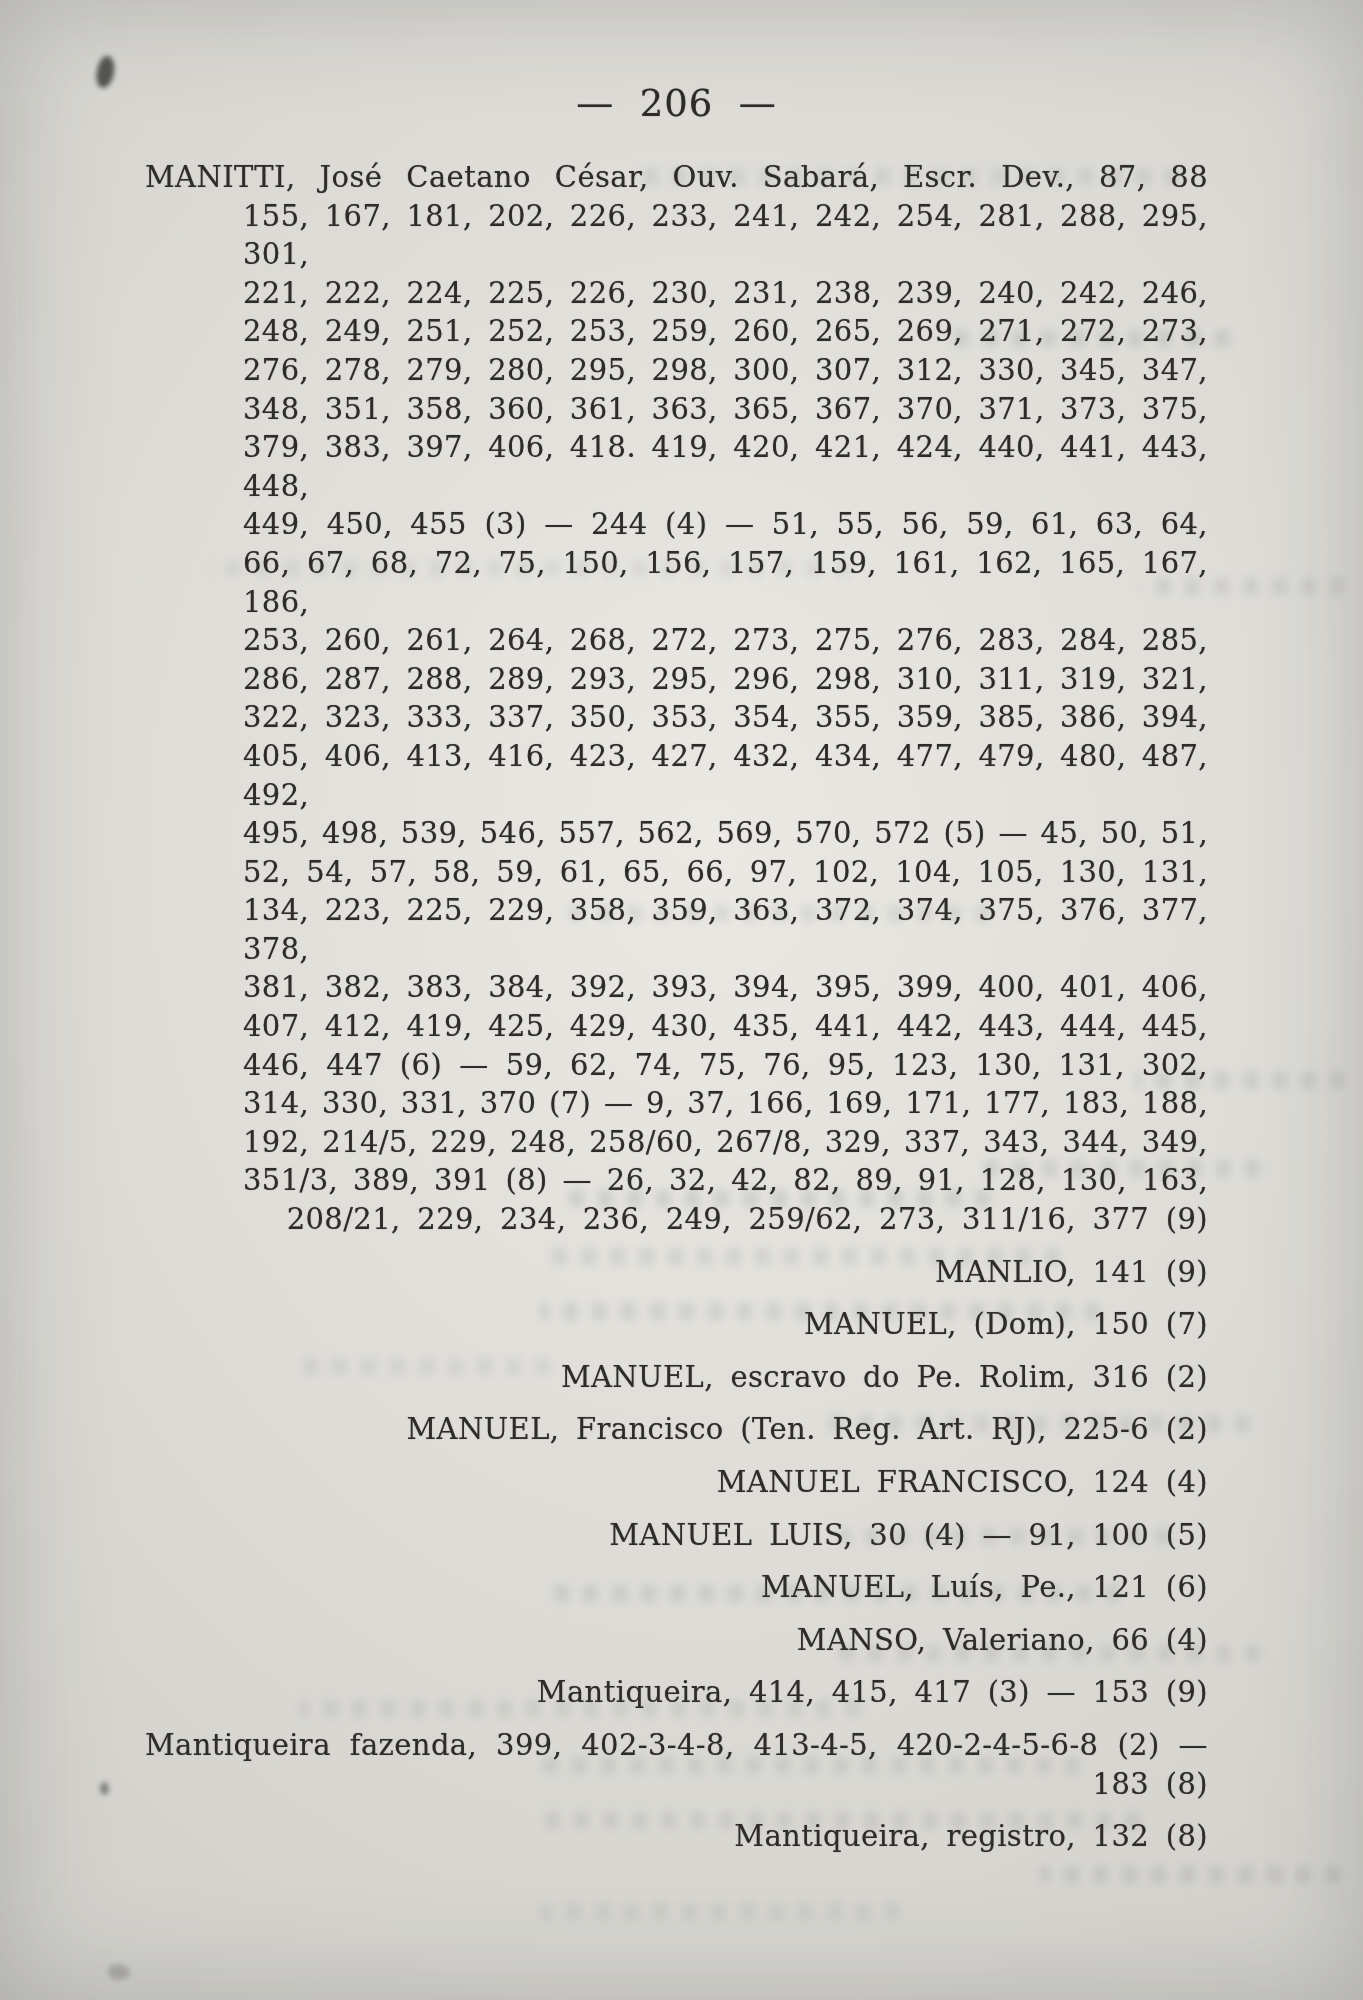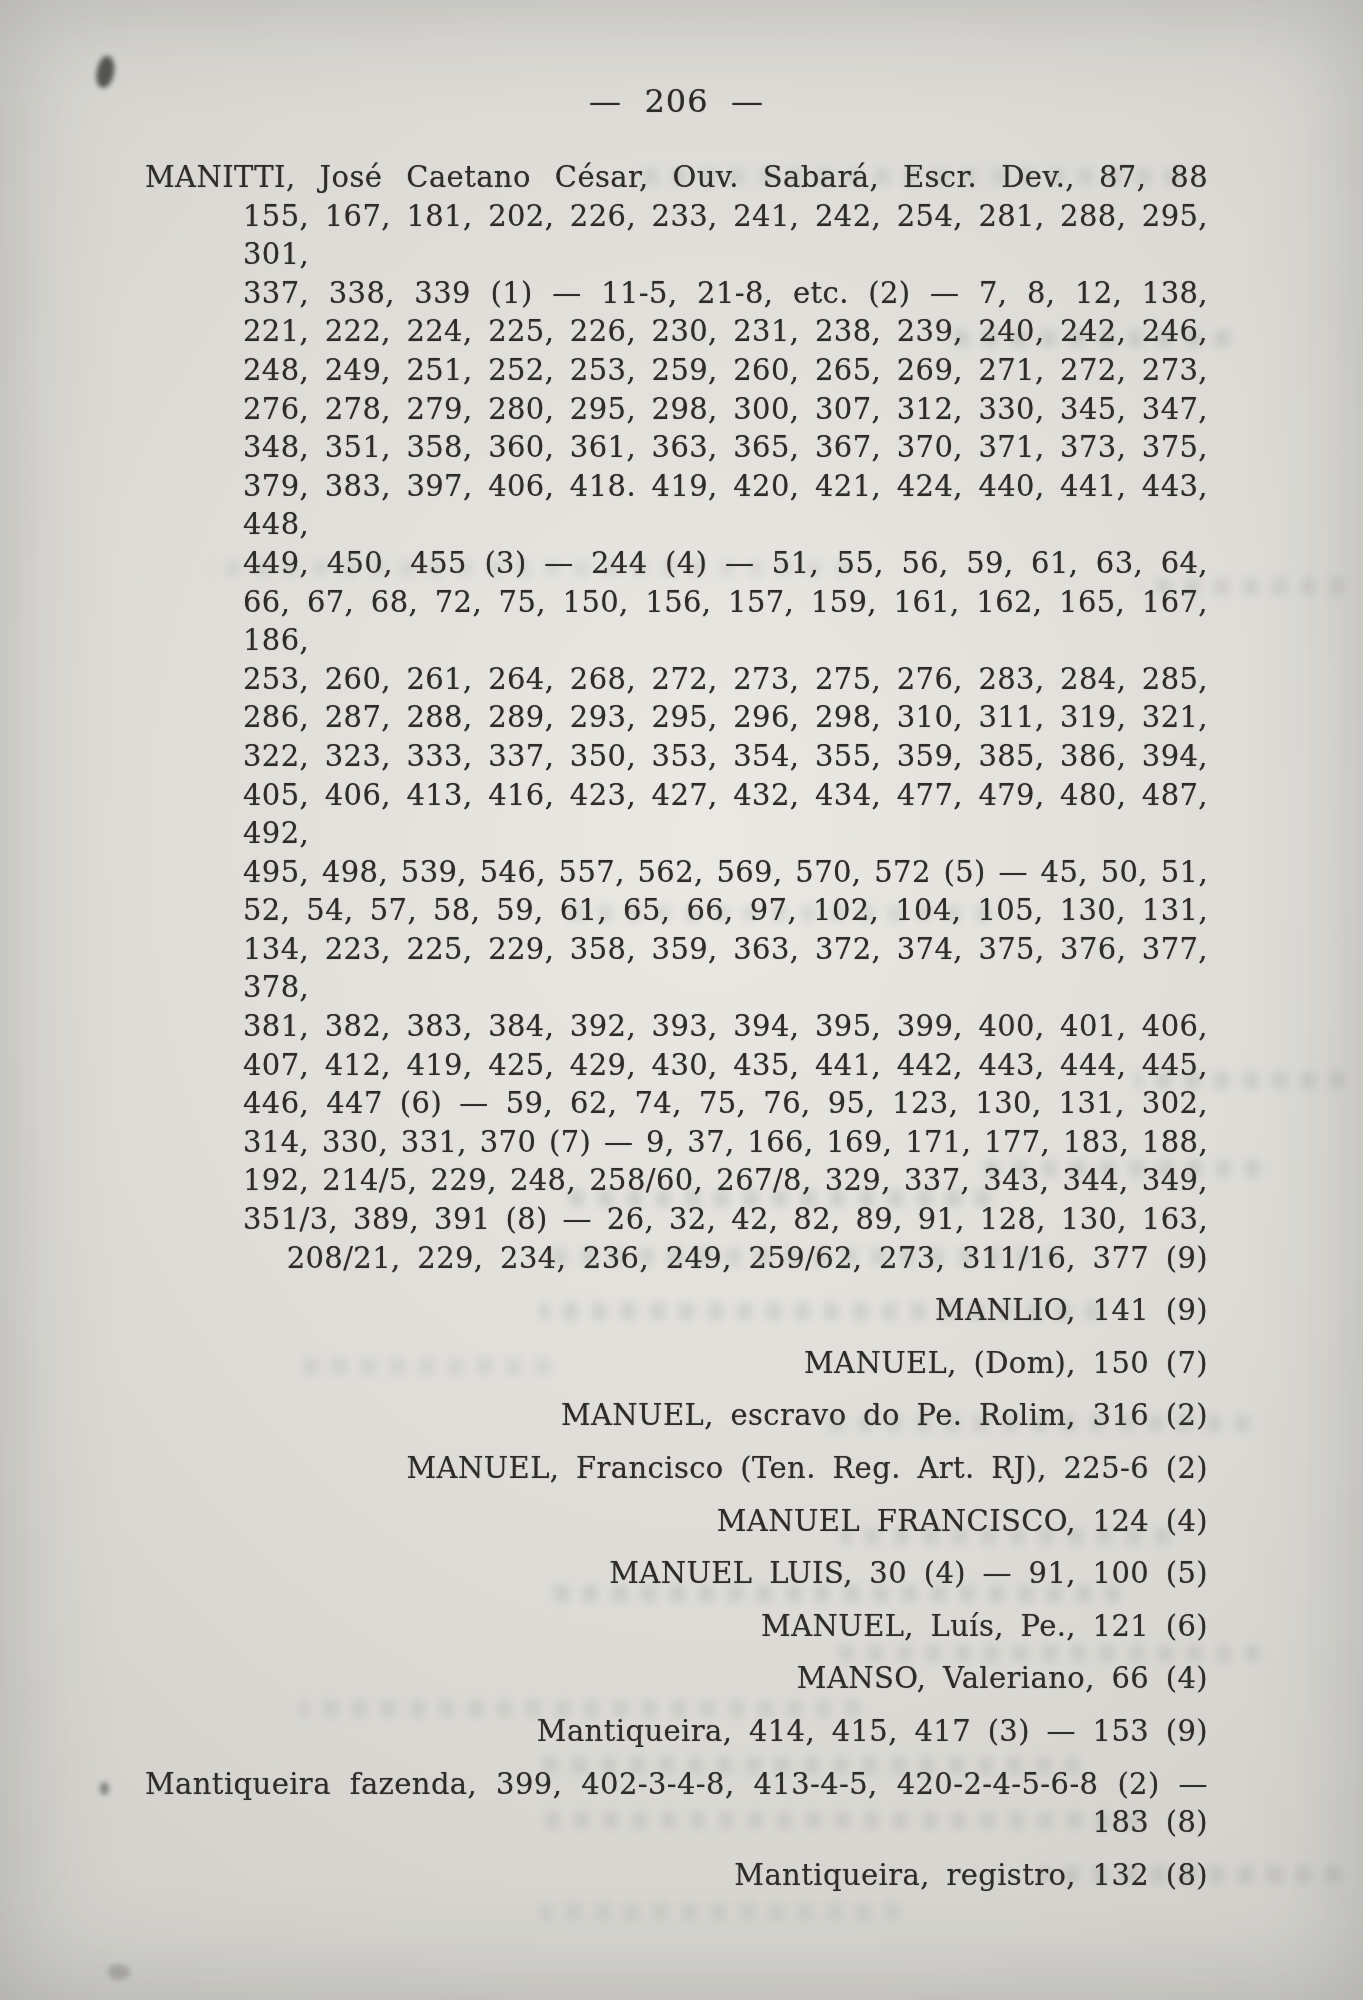--- a/index.html
+++ b/index.html
@@ -28,21 +28,21 @@
   }
   .smudge {
     position:absolute; z-index:0; border-radius:45% 55% 50% 50%;
     background:#2b2a27; filter:blur(2.5px);
   }
   
   .content { position:relative; z-index:2; }
   .page-header {
     position:absolute; top:82px; left:145px; width:1063px;
     text-align:center;
-    font-size:32px; letter-spacing:1px;
+    font-size:37px; letter-spacing:1px;
     text-shadow: 0 0 1px rgba(46,44,41,.55);
     white-space:pre;
   }
   .index {
     position:absolute; top:158px; left:145px; width:1063px;
     font-size:29px; line-height:38.6px;
     letter-spacing:.4px;
     text-shadow: 0 0 1px rgba(46,44,41,.5);
   }
   .entry { margin-top:14px; }
@@ -80,21 +80,20 @@
 <div class="smudge" style="left:108px; top:1964px; width:22px; height:16px; opacity:.22;"></div>
 
 <div class="content">
   <div class="page-header">—  206  —</div>
 
   <div class="index" id="entries">
 
   <div class="entry">
         <div class="line just">MANITTI, José Caetano César, Ouv. Sabará, Escr. Dev., 87, 88</div>
         <div class="line cont just">155, 167, 181, 202, 226, 233, 241, 242, 254, 281, 288, 295, 301,</div>
-        <div class="line cont just">337, 338, 339 (1) — 11-5, 21-8, etc. (2) — 7, 8, 12, 138,</div>
         <div class="line cont just">221, 222, 224, 225, 226, 230, 231, 238, 239, 240, 242, 246,</div>
         <div class="line cont just">248, 249, 251, 252, 253, 259, 260, 265, 269, 271, 272, 273,</div>
         <div class="line cont just">276, 278, 279, 280, 295, 298, 300, 307, 312, 330, 345, 347,</div>
         <div class="line cont just">348, 351, 358, 360, 361, 363, 365, 367, 370, 371, 373, 375,</div>
         <div class="line cont just">379, 383, 397, 406, 418. 419, 420, 421, 424, 440, 441, 443, 448,</div>
         <div class="line cont just">449, 450, 455 (3) — 244 (4) — 51, 55, 56, 59, 61, 63, 64,</div>
         <div class="line cont just">66, 67, 68, 72, 75, 150, 156, 157, 159, 161, 162, 165, 167, 186,</div>
         <div class="line cont just">253, 260, 261, 264, 268, 272, 273, 275, 276, 283, 284, 285,</div>
         <div class="line cont just">286, 287, 288, 289, 293, 295, 296, 298, 310, 311, 319, 321,</div>
         <div class="line cont just">322, 323, 333, 337, 350, 353, 354, 355, 359, 385, 386, 394,</div>

